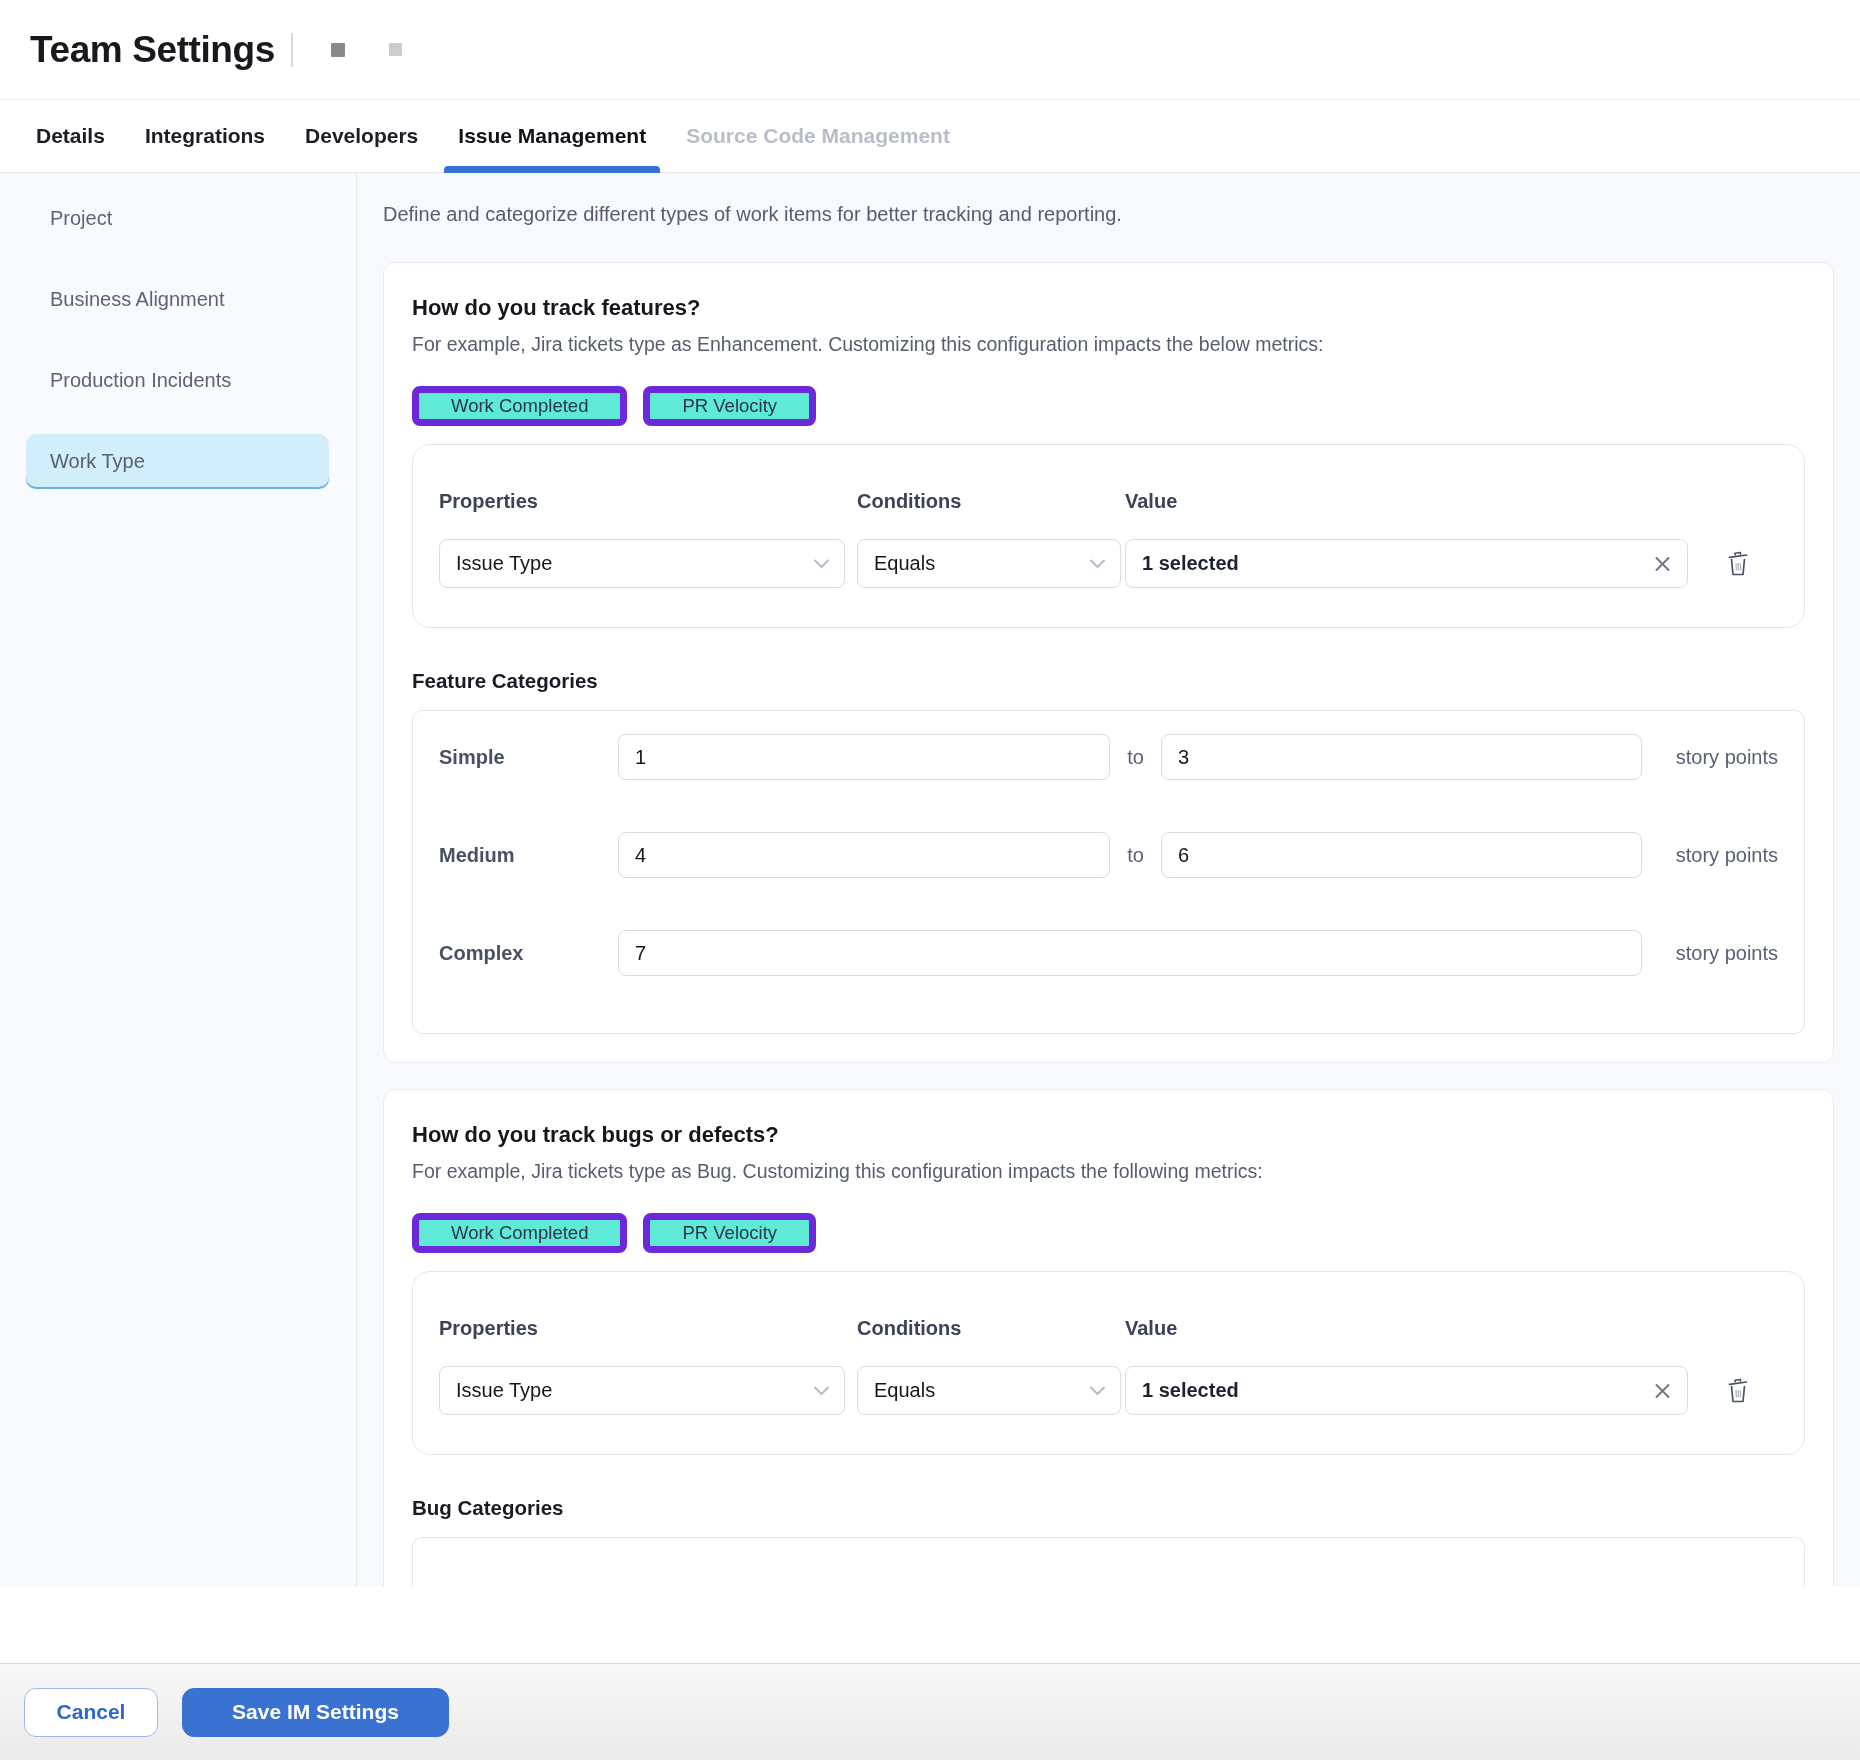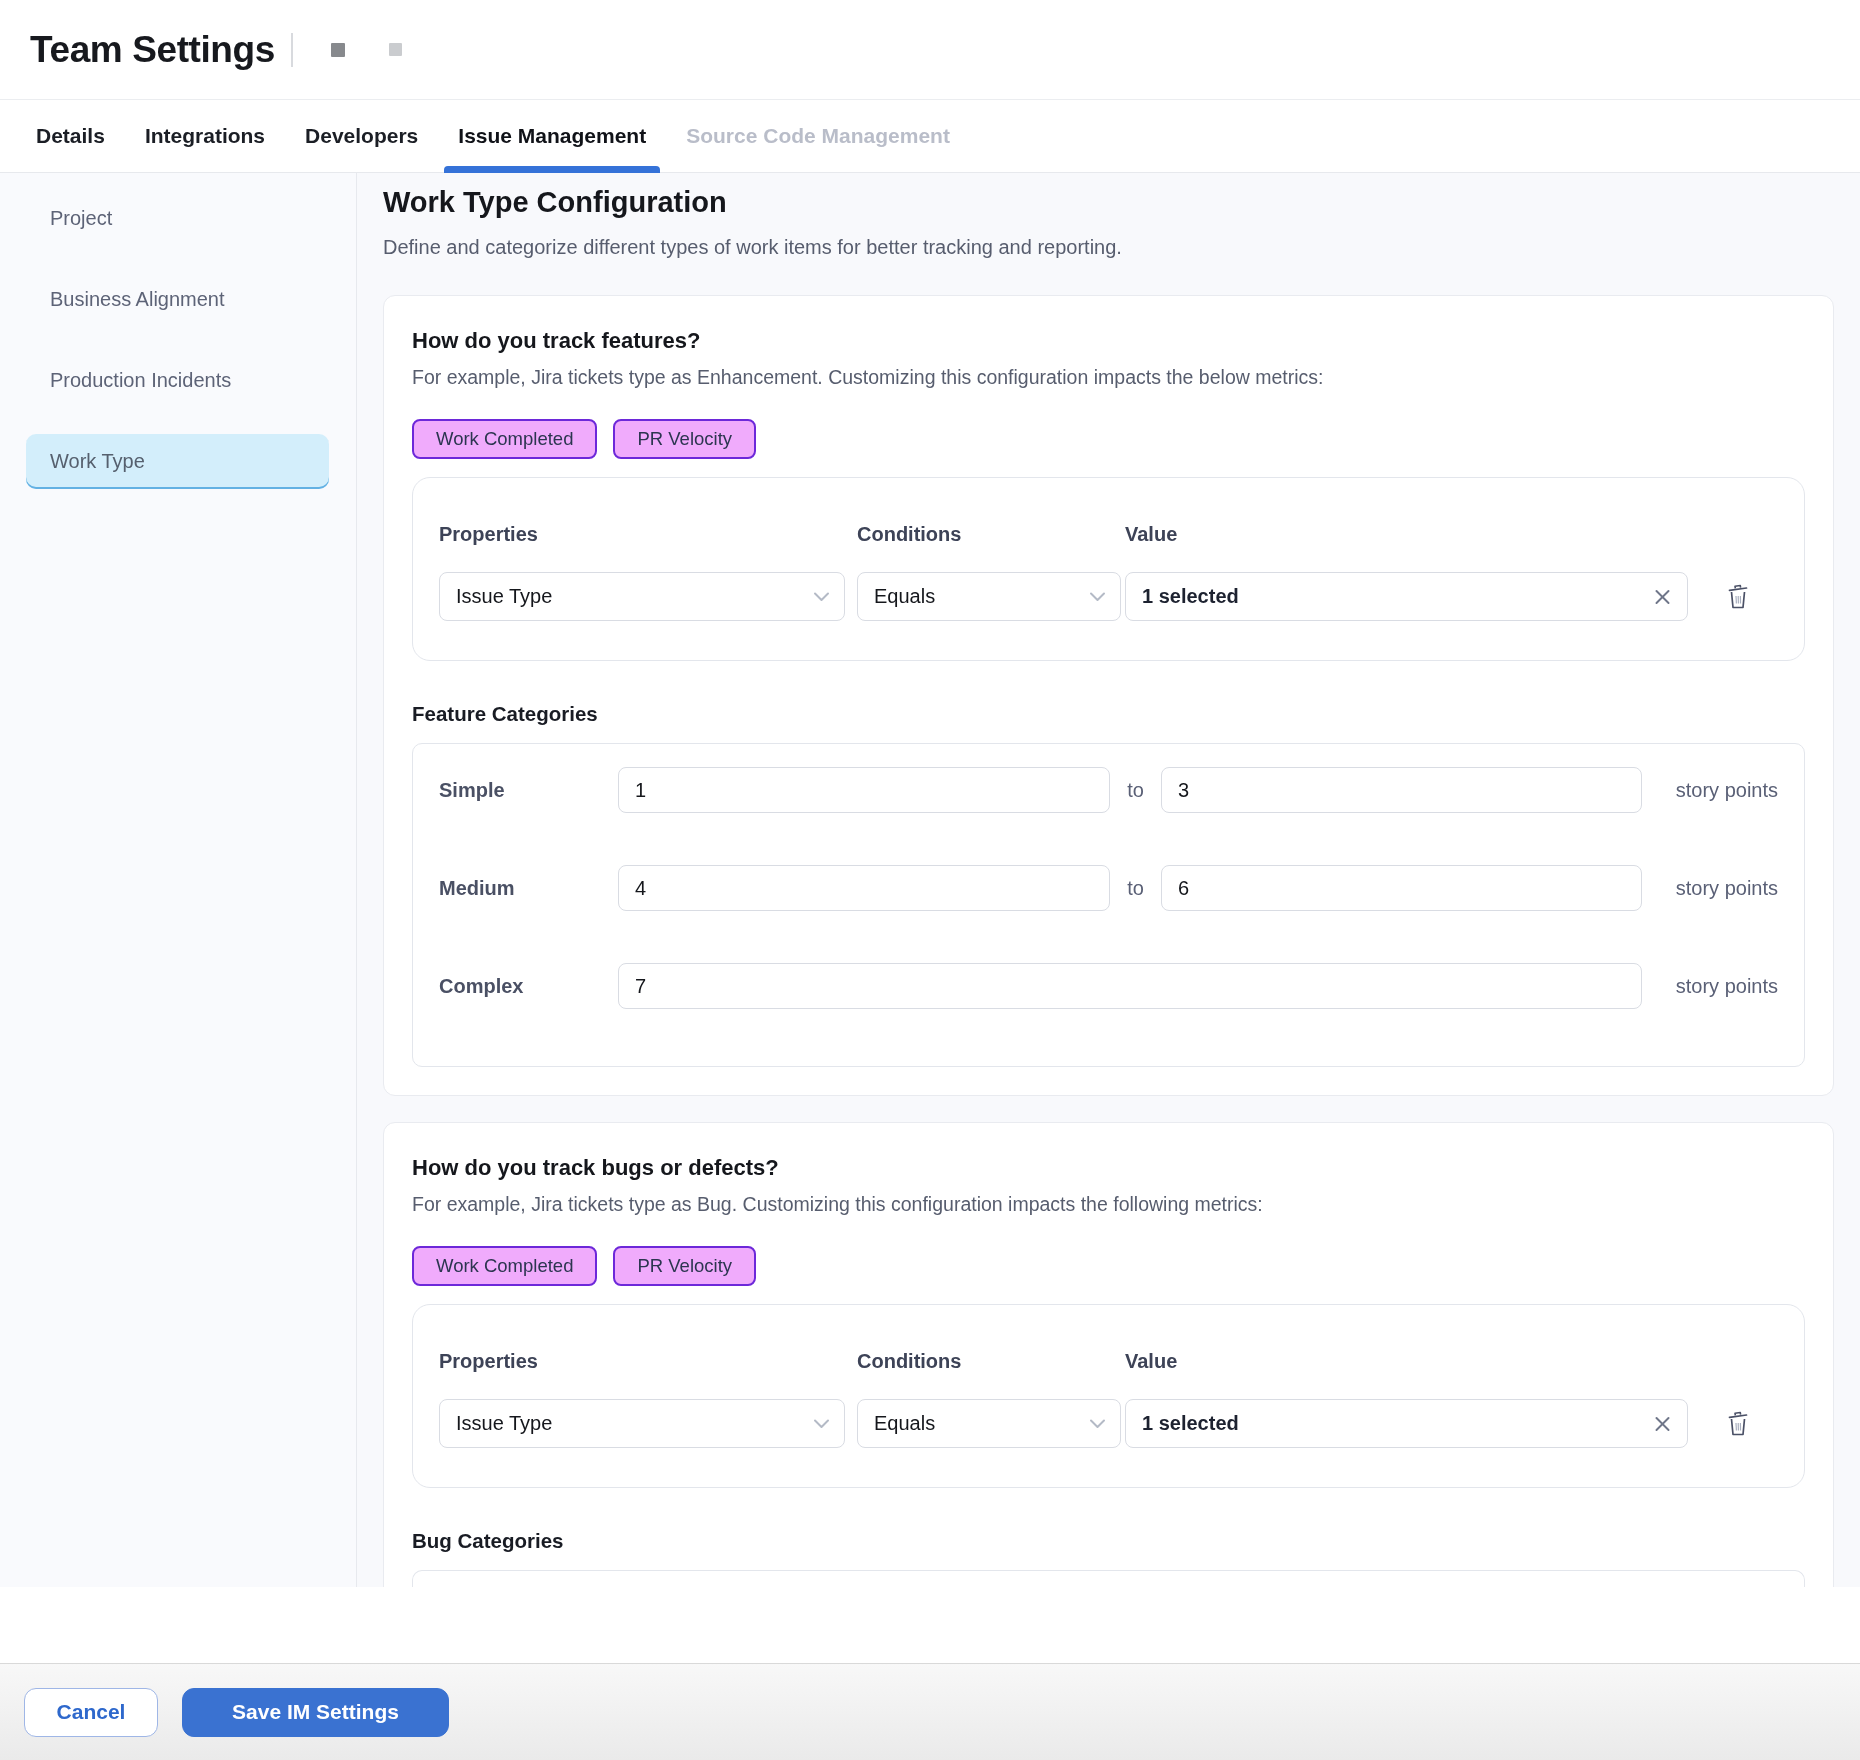--- a/index.html
+++ b/index.html
@@ -40,22 +40,22 @@
   .page-title{ font-size:29px; font-weight:700; color:#15171c; }
   .page-sub{ font-size:20px; color:#575d6e; margin-top:17px; }
 
   .card{ background:#fff; border:1px solid #e9ebf0; border-radius:12px;
     padding:28px; margin-top:36px; }
   .card + .card{ margin-top:26px; }
   .card-q{ font-size:22px; font-weight:700; color:#15171c; margin-top:4px; }
   .card-desc{ font-size:19.5px; color:#575d6e; margin-top:12px; }
 
   .chips{ display:flex; gap:16px; margin-top:30px; }
-  .chip{ height:40px; padding:0 22px; display:flex; align-items:center;
-    border:2px solid #6d28d9; border-radius:8px; background:#f0abfc;
+  .chip{ height:40px; padding:0 32px; display:flex; align-items:center;
+    border:7px solid #6d28d9; border-radius:8px; background:#5eead4;
     font-size:18.5px; color:#2c3550; }
 
   .rule-panel{ border:1px solid #e3e6ec; border-radius:18px; margin-top:18px;
     padding:44px 26px 39px; display:flex; background:#fff; }
   .rule-label{ font-size:20px; font-weight:700; color:#3d4357; margin-bottom:25px; line-height:25px; }
   .col-prop{ width:406px; }
   .col-cond{ width:264px; margin-left:12px; }
   .col-val{ width:563px; margin-left:4px; }
   .select{ height:49px; border:1px solid #d9dce3; border-radius:8px; background:#fff;
     display:flex; align-items:center; padding:0 44px 0 16px; font-size:20px; color:#15171c;
@@ -117,21 +117,20 @@
 <div class="body-region">
 
   <div class="sidebar">
     <div class="side-item">Project</div>
     <div class="side-item">Business Alignment</div>
     <div class="side-item">Production Incidents</div>
     <div class="side-item active">Work Type</div>
   </div>
 
   <div class="main">
-    <div class="page-title">Work Type Configuration</div>
     <div class="page-sub">Define and categorize different types of work items for better tracking and reporting.</div>
 
     <div class="card">
       <div class="card-q">How do you track features?</div>
       <div class="card-desc">For example, Jira tickets type as Enhancement. Customizing this configuration impacts the below metrics:</div>
 
       <div class="chips">
         <div class="chip">Work Completed</div>
         <div class="chip">PR Velocity</div>
       </div>

